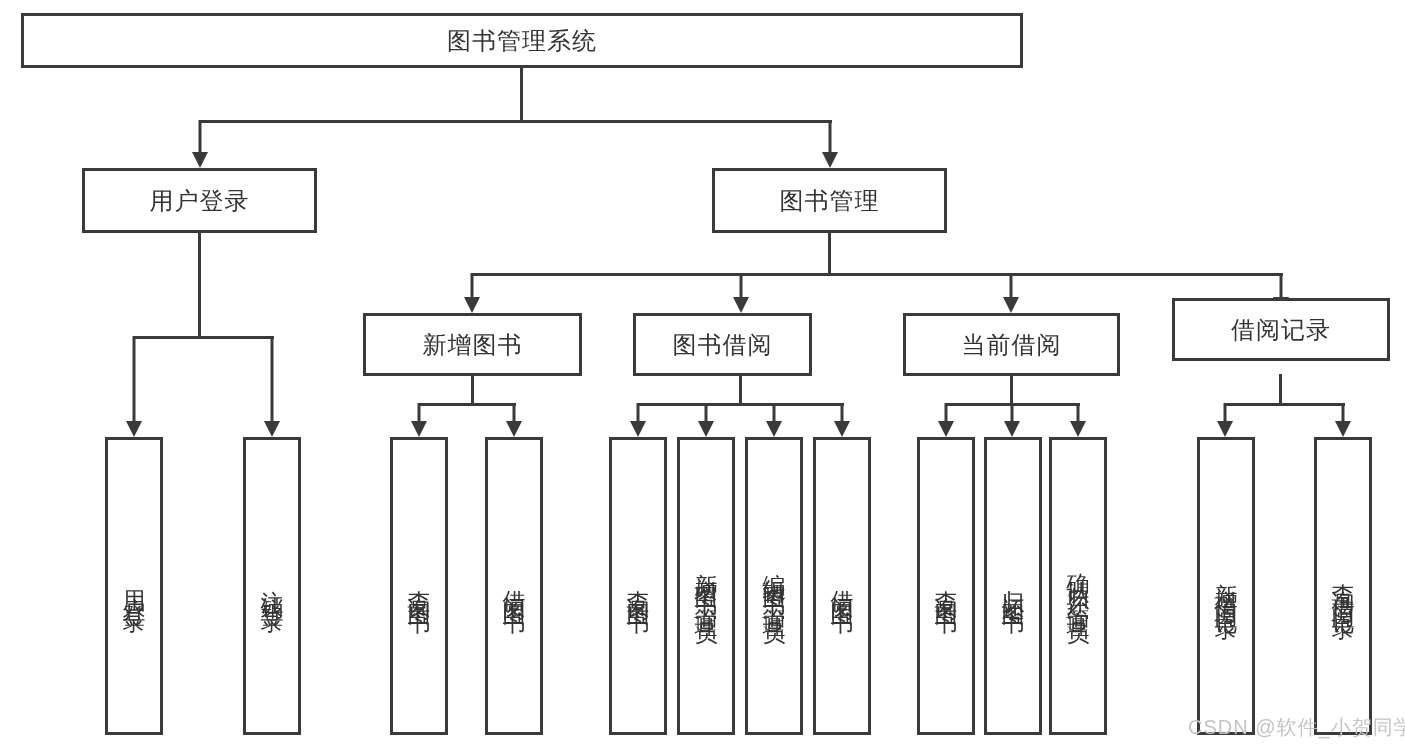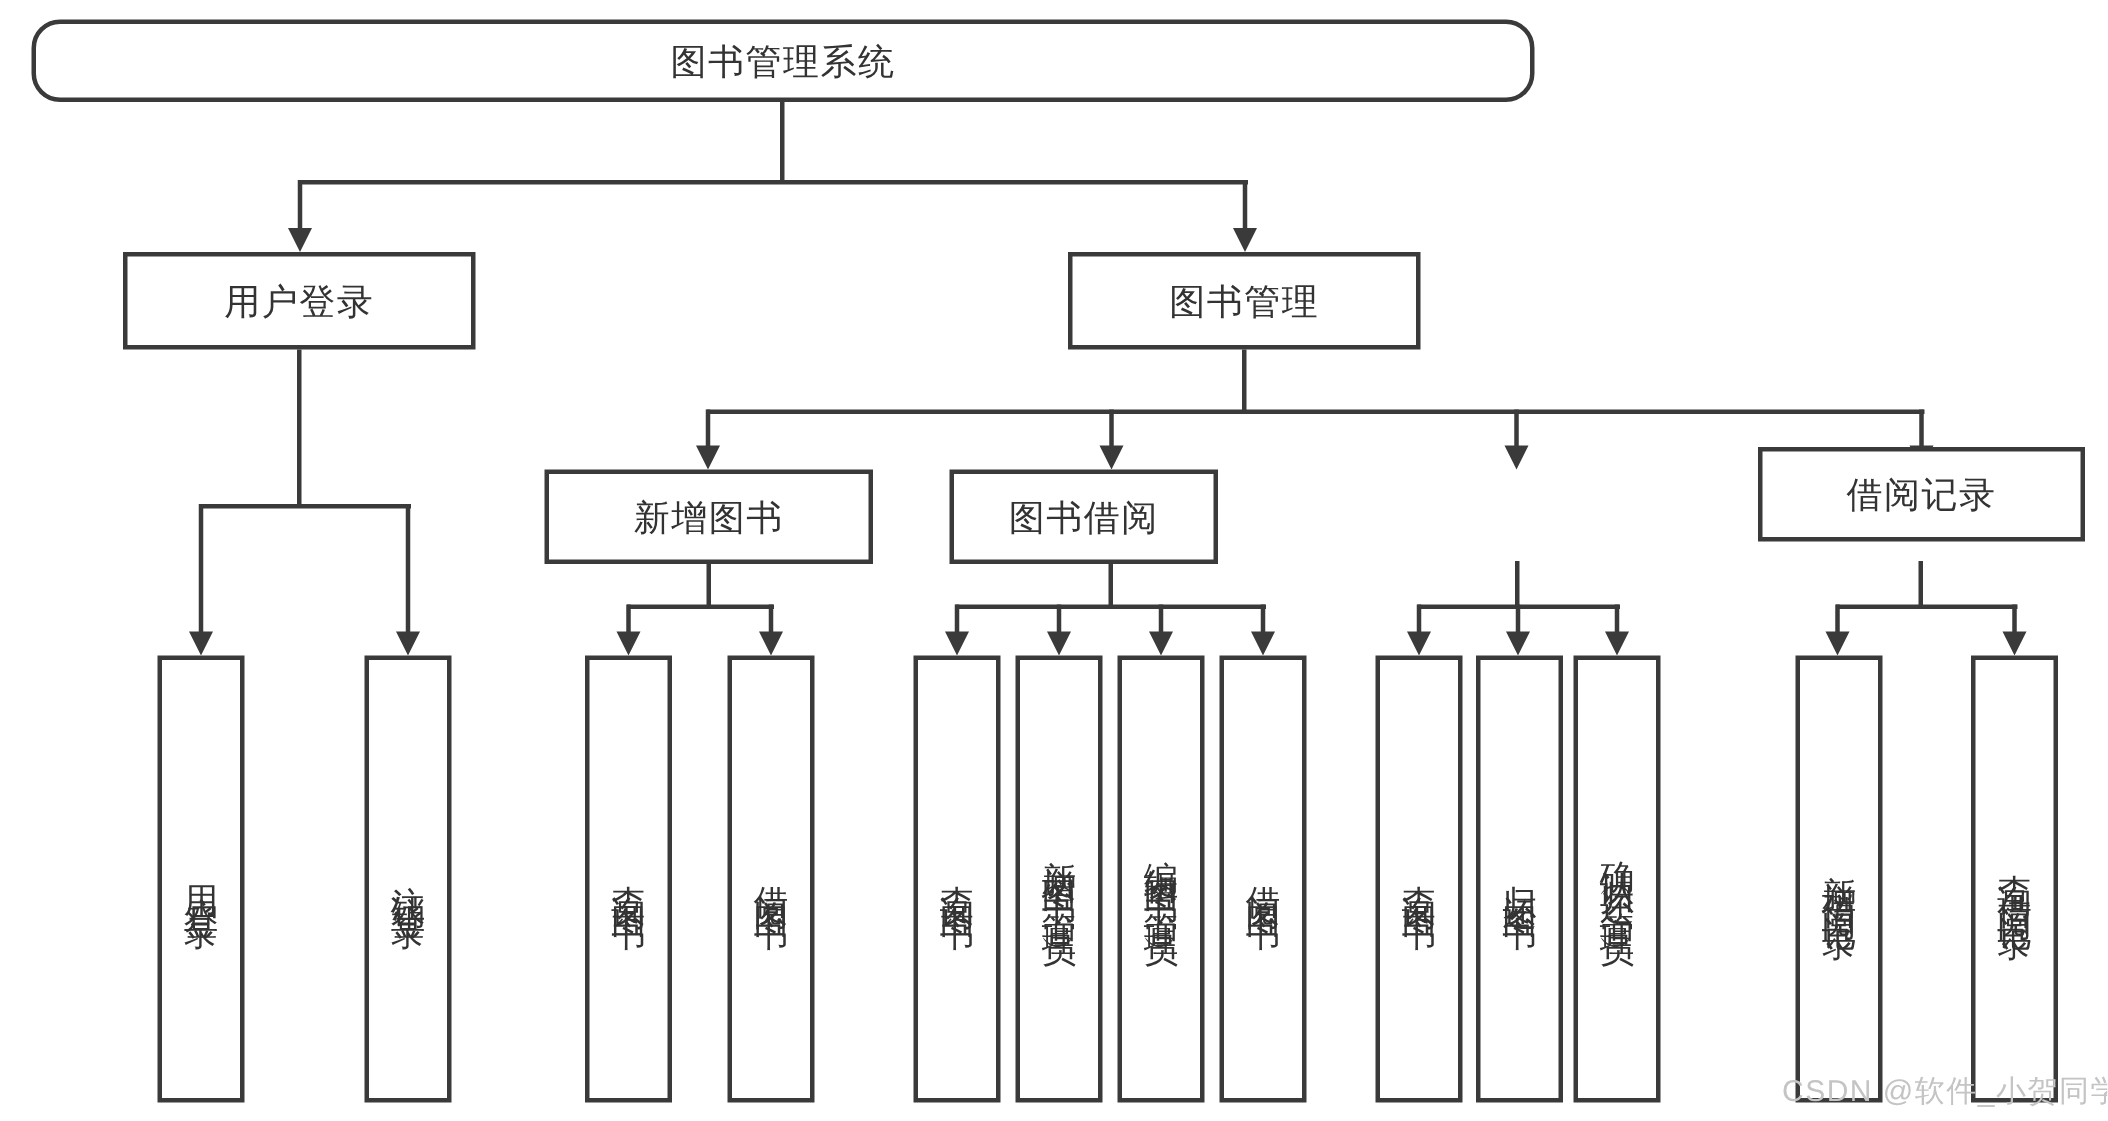--- a/index.html
+++ b/index.html
@@ -33,21 +33,21 @@
   }
   
   .box{
     position:absolute;
     background:#ffffff;
     border:3px solid var(--line);
     box-sizing:border-box;
     display:flex;align-items:center;justify-content:center;
     color:var(--text);
   }
-  .box.root{font-size:24px;letter-spacing:1px;border-radius:19px;}
+  .box.root{font-size:24px;letter-spacing:1px;}
   .box.l2,.box.l3{font-size:24px;letter-spacing:1px;}
   .box.leaf{top:437px;width:58px;height:298px;}
   .vtext{
     writing-mode:vertical-rl;
     text-orientation:mixed;
     font-size:23px;
     letter-spacing:7px;
     line-height:1;
     white-space:nowrap;
     color:var(--text);
@@ -174,20 +174,23 @@
   <div class="box l2" style="left:712px;top:168px;width:235px;height:65px">
     <span>图书管理</span>
   </div>
 
   <div class="box l3" style="left:363px;top:313px;width:219px;height:63px">
     <span>新增图书</span>
   </div>
   <div class="box l3" style="left:633px;top:313px;width:179px;height:63px">
     <span>图书借阅</span>
   </div>
+  <div class="box l3" style="left:903px;top:313px;width:217px;height:63px">
+    <span>当前借阅</span>
+  </div>
   <div class="box l3" style="left:1172px;top:298px;width:218px;height:63px">
     <span>借阅记录</span>
   </div>
 
   <div class="box leaf" style="left:105px">
     <span class="vtext">用户登录</span>
   </div>
   <div class="box leaf" style="left:243px">
     <span class="vtext">注销登录</span>
   </div>

